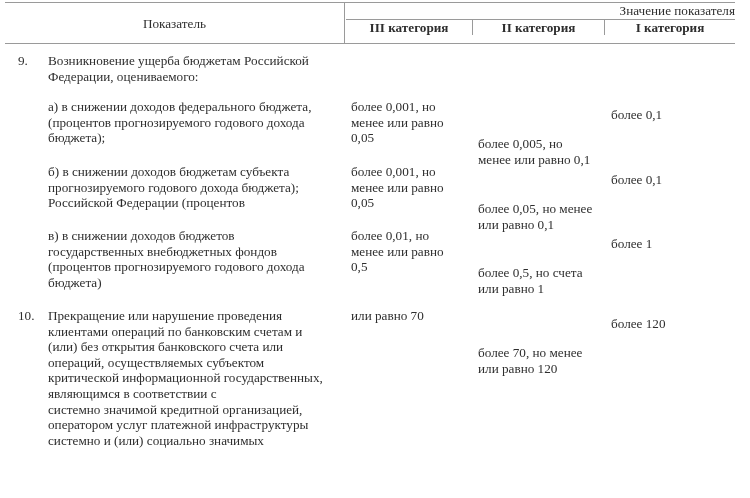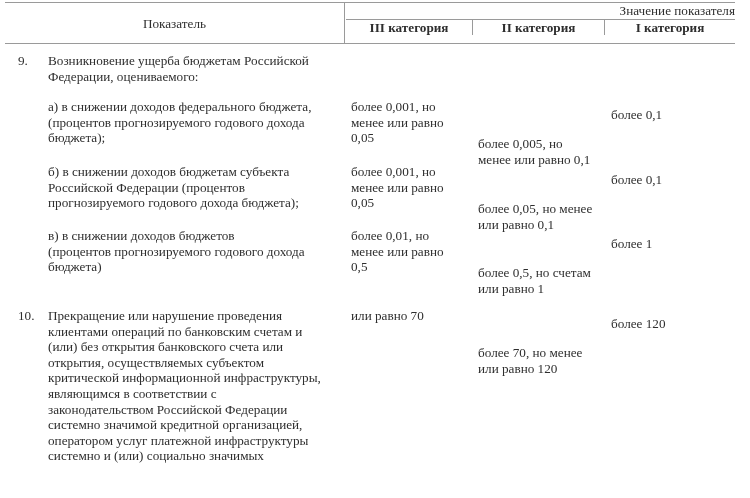--- a/index.html
+++ b/index.html
@@ -130,67 +130,67 @@
     <span class="line">менее или равно 0,1</span>
   </div>
   <div class="v1">
     <span class="line">более 0,1</span>
   </div>
 </div>
 
 <div class="row" style="top:164px;">
   <div class="desc">
     <span class="line">б) в снижении доходов бюджетам субъекта</span>
+    <span class="line">прогнозируемого годового дохода бюджета);</span>
     <span class="line">Российской Федерации (процентов</span>
-    <span class="line">прогнозируемого годового дохода бюджета);</span>
   </div>
   <div class="v3">
     <span class="line">более 0,001, но</span>
     <span class="line">менее или равно</span>
     <span class="line">0,05</span>
   </div>
   <div class="v2">
     <span class="line">более 0,05, но менее</span>
     <span class="line">или равно 0,1</span>
   </div>
   <div class="v1">
     <span class="line">более 0,1</span>
   </div>
 </div>
 
 <div class="row" style="top:228px;">
   <div class="desc">
     <span class="line">в) в снижении доходов бюджетов</span>
+    <span class="line">государственных внебюджетных фондов</span>
     <span class="line">(процентов прогнозируемого годового дохода</span>
     <span class="line">бюджета)</span>
   </div>
   <div class="v3">
     <span class="line">более 0,01, но</span>
     <span class="line">менее или равно</span>
     <span class="line">0,5</span>
   </div>
   <div class="v2">
-    <span class="line">более 0,5, но счетам</span>
+    <span class="line">более 0,5, но счета</span>
     <span class="line">или равно 1</span>
   </div>
   <div class="v1">
     <span class="line">более 1</span>
   </div>
 </div>
 
 <div class="row" style="top:308px;">
   <div class="num">10.</div>
   <div class="desc">
     <span class="line">Прекращение или нарушение проведения</span>
     <span class="line">клиентами операций по банковским счетам и</span>
     <span class="line">(или) без открытия банковского счета или</span>
-    <span class="line">открытия, осуществляемых субъектом</span>
-    <span class="line">критической информационной инфраструктуры,</span>
+    <span class="line">операций, осуществляемых субъектом</span>
+    <span class="line">критической информационной государственных,</span>
     <span class="line">являющимся в соответствии с</span>
-    <span class="line">законодательством Российской Федерации</span>
     <span class="line">системно значимой кредитной организацией,</span>
     <span class="line">оператором услуг платежной инфраструктуры</span>
     <span class="line">системно и (или) социально значимых</span>
   </div>
   <div class="v3">
     <span class="line">или равно 70</span>
   </div>
   <div class="v2">
     <span class="line">более 70, но менее</span>
     <span class="line">или равно 120</span>

